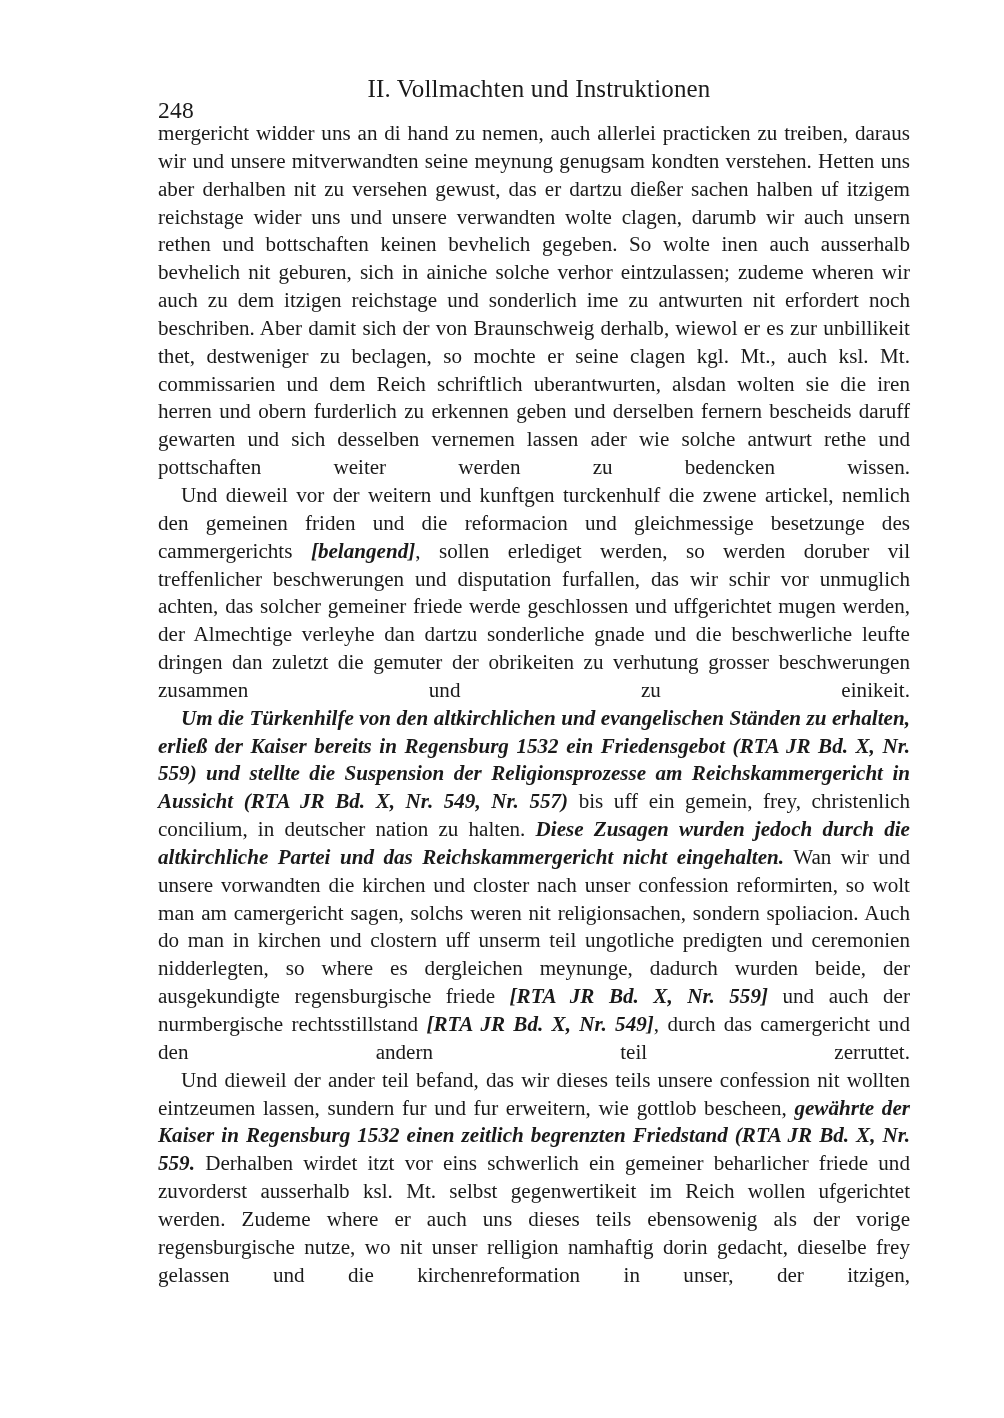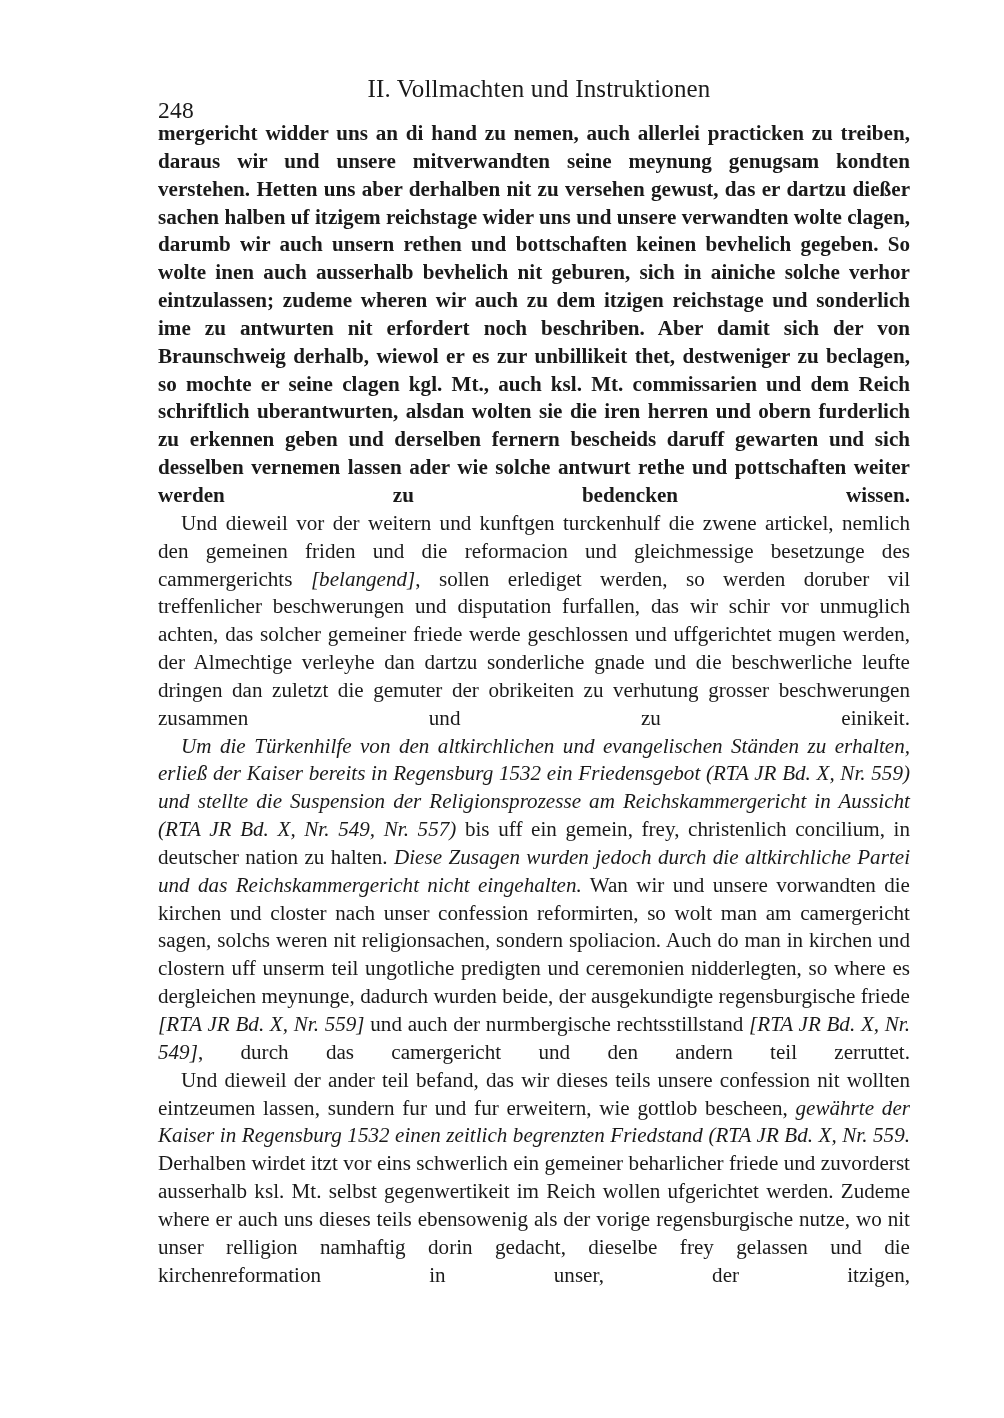--- a/index.html
+++ b/index.html
@@ -70,28 +70,28 @@
     -webkit-hyphens: manual;
     letter-spacing: 0.01px;
     word-spacing: 0.1px;
     color: #1a1a1a;
   }
   p.para.indent {
     text-indent: 23px;
   }
   p.para.flush {
     text-indent: 0;
-    font-weight: bold;
   }
   
   p.para.full-justify {
     text-align-last: justify;
   }
   i, .ital {
     font-style: italic;
+    font-weight: bold;
   }
 </style>
 </head>
 <body>
 
 <div class="page">
 
   <div class="running-head">
     <span class="folio">248</span>
     <span class="head-title">II. Vollmachten und Instruktionen</span>

